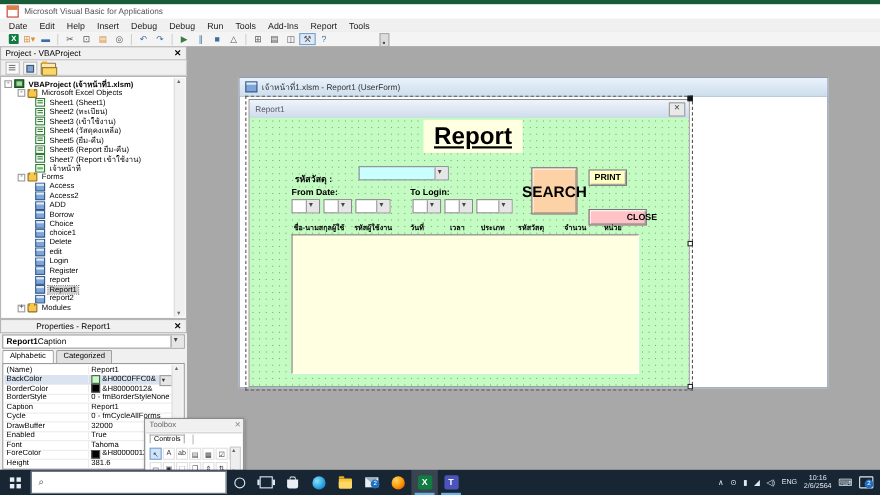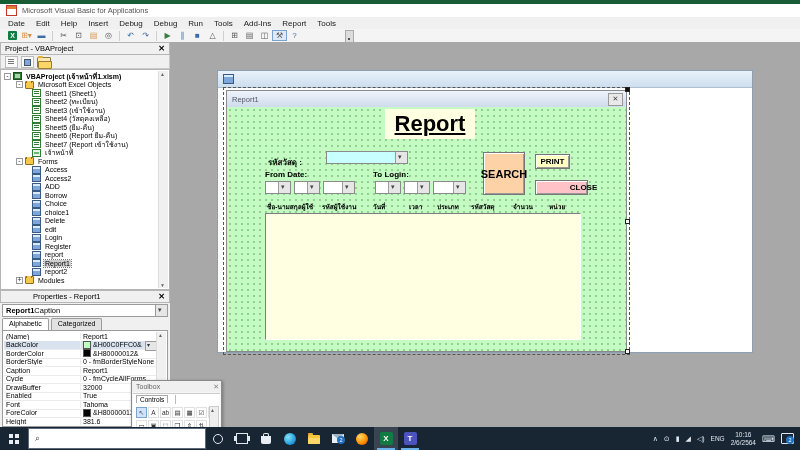--- a/index.html
+++ b/index.html
@@ -89,23 +89,23 @@
   .uf-x{position:absolute;right:3px;top:2px;width:13px;height:11px;background:#e9e9e9;border:1px solid #999;font-size:7px;text-align:center;line-height:10px;color:#444;}
   .uf-body{position:absolute;left:0;top:16px;right:0;bottom:0;background-color:#c3fbc3;
     background-image:radial-gradient(circle,#56a056 0.6px,rgba(0,0,0,0) 0.8px);background-size:6px 6px;}
   .hdr-label{position:absolute;left:158px;top:2px;width:90px;height:30px;background:#ffffe1;display:flex;align-items:center;justify-content:center;}
   .hdr-label span{font-size:22px;font-weight:bold;text-decoration:underline;}
   .flabel{position:absolute;font-size:8px;font-weight:bold;color:#000;}
   .combo{position:absolute;height:13px;background:#fff;border:1px solid #8a8a8a;box-sizing:border-box;}
   .combo .dd{position:absolute;right:0;top:0;width:11px;height:11px;background:#e6e6e6;border-left:1px solid #9b9b9b;}
   .combo.cyan{background:#c8ffff;}
   .btn{position:absolute;border:1px solid #777;box-shadow:inset 1px 1px 0 #fff, inset -1px -1px 0 #9a9a9a;display:flex;align-items:center;justify-content:center;font-weight:bold;box-sizing:border-box;}
-  .btn.search{left:256px;top:45px;width:42px;height:43px;background:#fcd2a6;font-size:11px;}
+  .btn.search{left:256px;top:45px;width:42px;height:43px;background:#fcd2a6;font-size:14px;}
   .btn.print{left:308px;top:47px;width:35px;height:15px;background:#ffffc2;font-size:8px;}
-  .btn.close{left:308px;top:73px;width:53px;height:15px;background:#ffc2c6;font-size:8px;padding-left:44px;}
+  .btn.close{left:308px;top:83px;width:53px;height:15px;background:#ffc2c6;font-size:8px;padding-left:44px;}
   .cols{position:absolute;left:0;top:95px;width:401px;height:10px;}
   .cols span{position:absolute;font-size:6.5px;font-weight:bold;white-space:nowrap;}
   .listbox{position:absolute;left:38px;top:106px;width:316px;height:127px;background:#ffffe1;border:1px solid #7e7e7e;border-right-color:#fff;border-bottom-color:#fff;box-sizing:border-box;}
   .hnd{position:absolute;width:5px;height:5px;background:#fff;border:1px solid #222;box-sizing:border-box;}
   .hnd.solid{background:#111;}
 
   
   .toolbox{left:131px;top:380px;width:91px;height:50px;background:#f5f5f5;border:1px solid #8a8a8a;box-shadow:1px 1px 3px rgba(0,0,0,.3);box-sizing:border-box;z-index:5;}
   .tb-title{height:11px;display:flex;align-items:center;font-size:7px;color:#666;padding-left:4px;background:#f0f0f0;}
   .tb-x{position:absolute;right:2px;top:1px;font-size:7px;color:#888;line-height:9px;}
@@ -398,20 +398,21 @@
         <span class="pn">HelpContextID</span>
         <span class="pv">0</span>
       </div>
     <div class="pgs"></div>
   </div>
 
   <div class="abs mdi">
     <div class="child">
       <div class="cw-title">
         <span class="cw-icon"></span>
+        <span class="t">เจ้าหน้าที่1.xlsm - Report1 (UserForm)</span>
       </div>
       <div class="userform">
         <div class="uf-title">
           <span class="t">Report1</span>
           <span class="uf-x">✕</span>
         </div>
         <div class="uf-body">
           <div class="hdr-label">
               <span>Report</span>
             </div>

